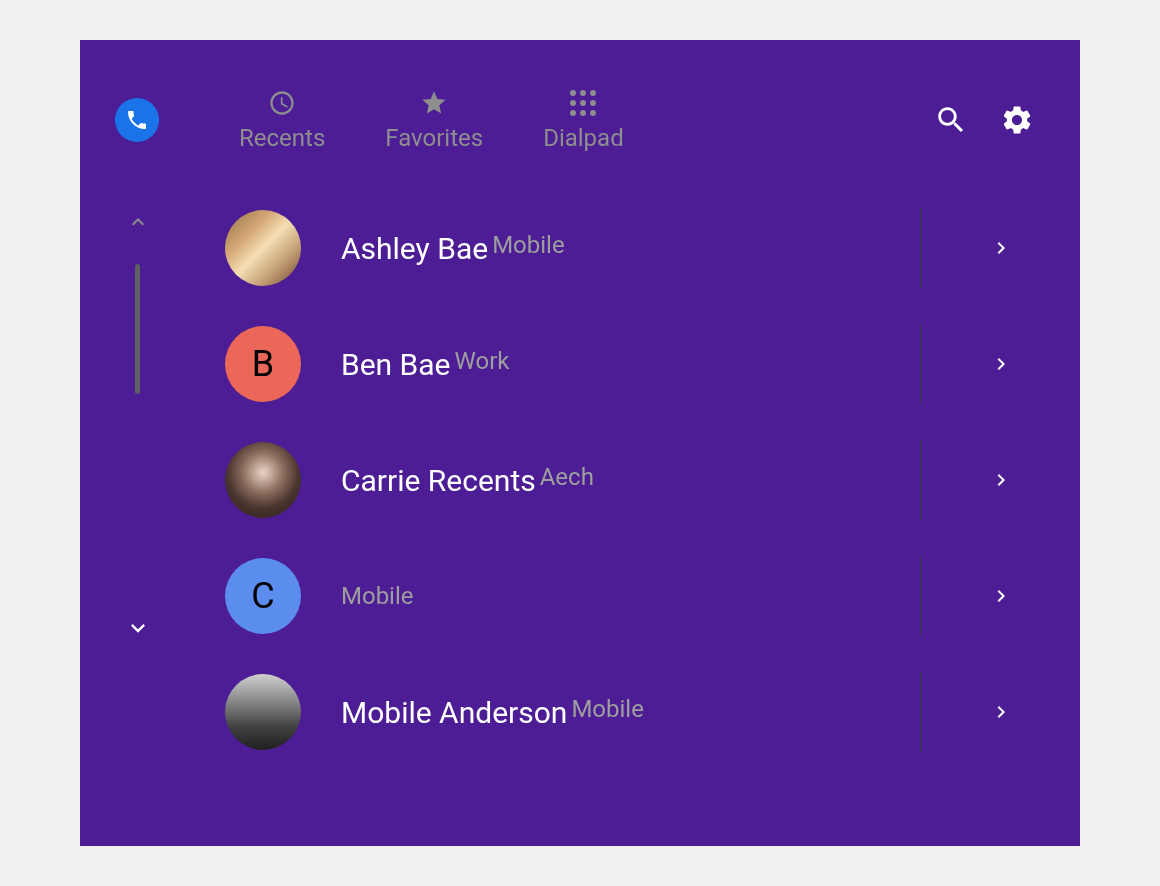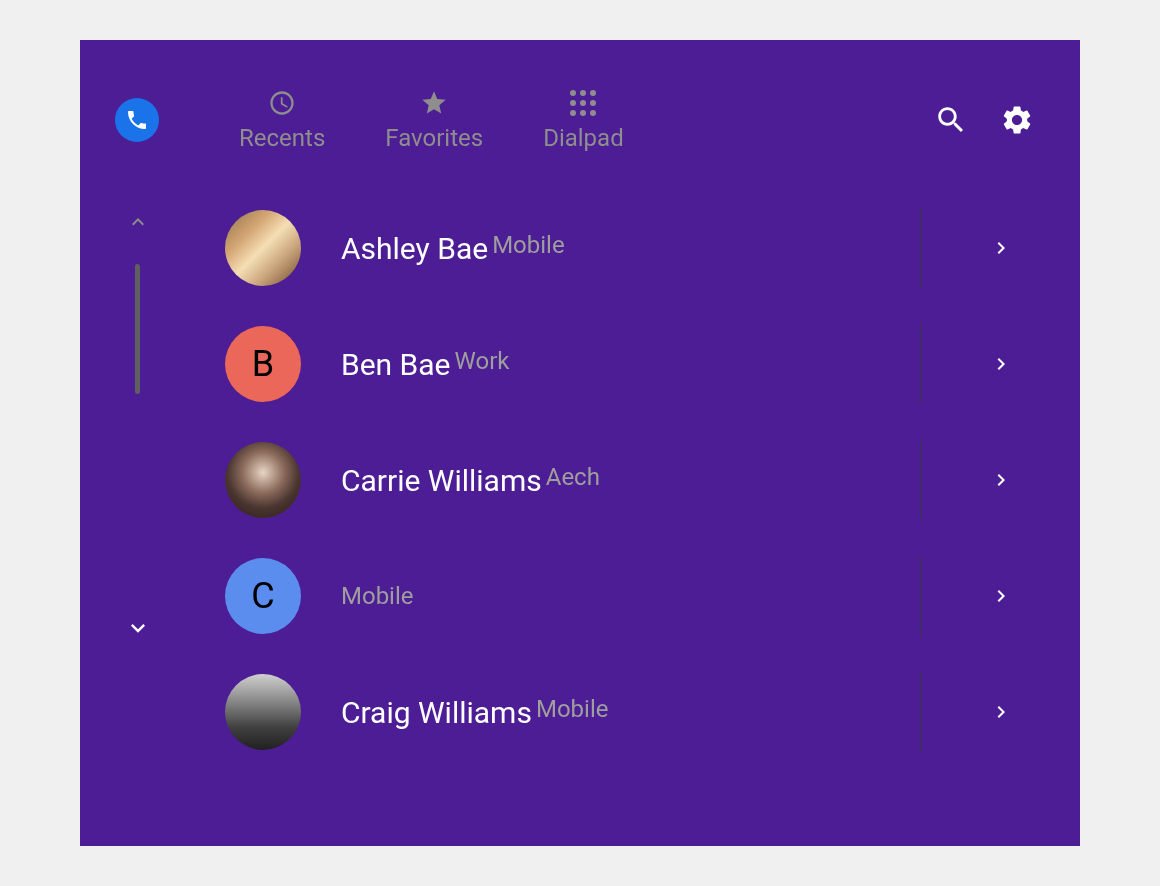--- a/index.html
+++ b/index.html
@@ -362,21 +362,21 @@
           <div class="contact-action">
             <svg viewBox="0 0 24 24">
               <path d="M8.59 16.59L13.17 12 8.59 7.41 10 6l6 6-6 6z"></path>
             </svg>
           </div>
         </div>
         <div class="contact-row">
           <div class="contact-main">
             <div class="avatar" style="background: radial-gradient(circle at 50% 40%, rgb(232, 213, 196) 0%, rgb(139, 107, 92) 35%, rgb(74, 53, 48) 60%, rgb(42, 26, 21) 100%);"></div>
             <div class="contact-info">
-              <div class="contact-name">Carrie Williams</div>
+              <div class="contact-name">Carrie Recents</div>
               <div class="contact-type">Aech</div>
             </div>
           </div>
           <div class="contact-action">
             <svg viewBox="0 0 24 24">
               <path d="M8.59 16.59L13.17 12 8.59 7.41 10 6l6 6-6 6z"></path>
             </svg>
           </div>
         </div>
         <div class="contact-row">
@@ -389,21 +389,21 @@
           <div class="contact-action">
             <svg viewBox="0 0 24 24">
               <path d="M8.59 16.59L13.17 12 8.59 7.41 10 6l6 6-6 6z"></path>
             </svg>
           </div>
         </div>
         <div class="contact-row">
           <div class="contact-main">
             <div class="avatar" style="background: linear-gradient(rgb(208, 208, 208) 0%, rgb(128, 128, 128) 40%, rgb(64, 64, 64) 70%, rgb(32, 32, 32) 100%);"></div>
             <div class="contact-info">
-              <div class="contact-name">Craig Williams</div>
+              <div class="contact-name">Mobile Anderson</div>
               <div class="contact-type">Mobile</div>
             </div>
           </div>
           <div class="contact-action">
             <svg viewBox="0 0 24 24">
               <path d="M8.59 16.59L13.17 12 8.59 7.41 10 6l6 6-6 6z"></path>
             </svg>
           </div>
         </div>
       </div>

